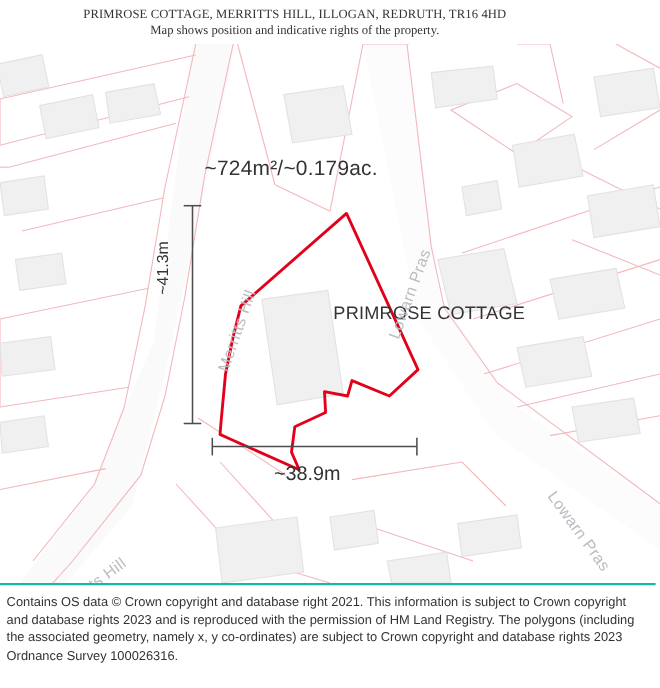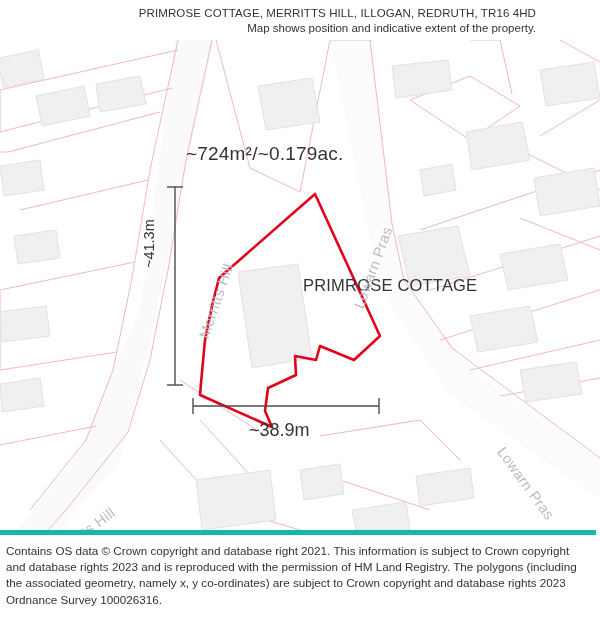--- a/index.html
+++ b/index.html
@@ -19,23 +19,24 @@
     position: relative;
     width: 600px;
     height: 625px;
   }
   
   .header {
     position: absolute;
     top: 0; left: 0;
     width: 536px;
     height: 40px;
-    text-align: right;
+    text-align: center;
     padding-top: 6px;
     box-sizing: border-box;
+    font-family: Liberation Serif, serif;
   }
   .header-title {
     font-size: 11.5px;
     color: #333333;
     line-height: 15px;
     letter-spacing: 0.1px;
   }
   .header-sub {
     font-size: 11.5px;
     color: #333333;
@@ -101,36 +102,36 @@
   .street.s3 { left: 46px;  top: 510px; transform: rotate(-36deg); transform-origin: left top; }
   .street.s4 { left: 507px; top: 404px; transform: rotate(54deg); transform-origin: left top; }
   
   .footer {
     position: absolute;
     top: 530px; left: 0;
     width: 596px;
     height: 95px;
     box-sizing: border-box;
     padding: 8px 6px 0 6px;
-    border-top: 5px solid #14b8a6;
+    border-top: 2px solid #14b8a6;
   }
   .footer-text {
     font-size: 11.7px;
     line-height: 16.2px;
     color: #333333;
   }
 </style>
 </head>
 <body>
 
 <div class="page">
 
   <div class="header">
     <div class="header-title">PRIMROSE COTTAGE, MERRITTS HILL, ILLOGAN, REDRUTH, TR16 4HD</div>
-    <div class="header-sub">Map shows position and indicative extent of the property.</div>
+    <div class="header-sub">Map shows position and indicative rights of the property.</div>
   </div>
 
   <div class="map">
     <svg width="600" height="490" viewBox="0 0 600 490">
 
       <g>
         <path d="M 175 0 L 214 0 L 150 300 L 120 420 L 60 490 L 18 490 L 80 410 L 140 270 Z" fill="#fafafa"></path>
         <path d="M 330 0 L 370 0 L 400 230 L 470 330 L 600 420 L 600 460 L 450 355 L 380 250 Z" fill="#fcfcfc"></path>
       </g>
 

